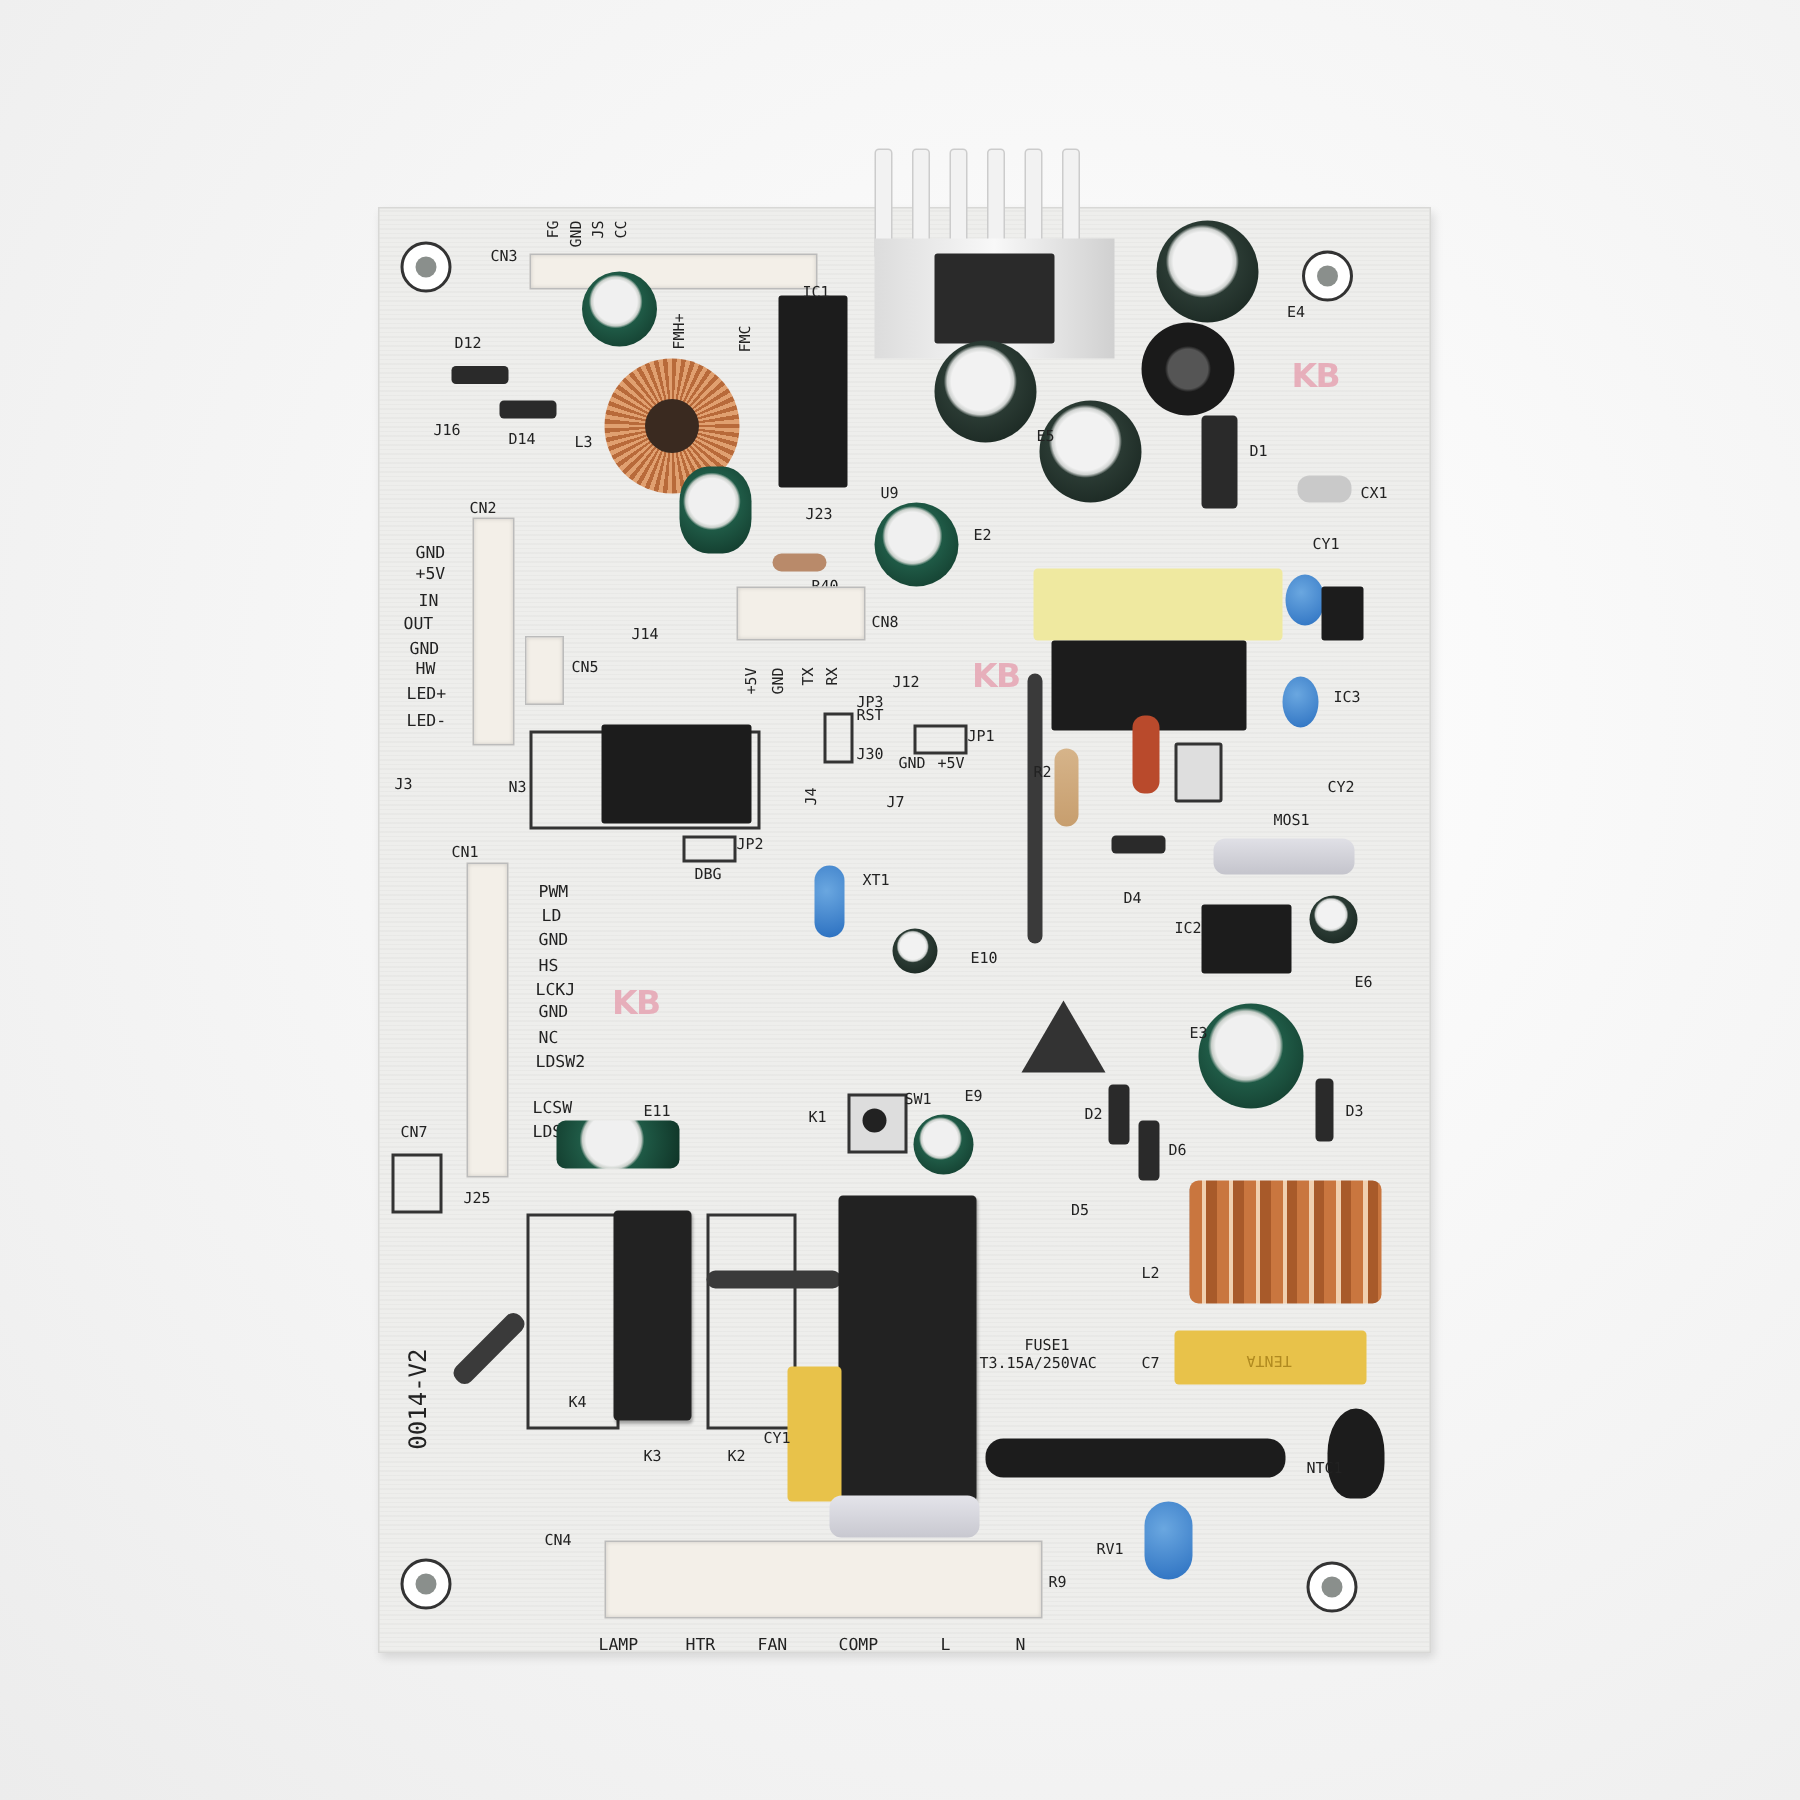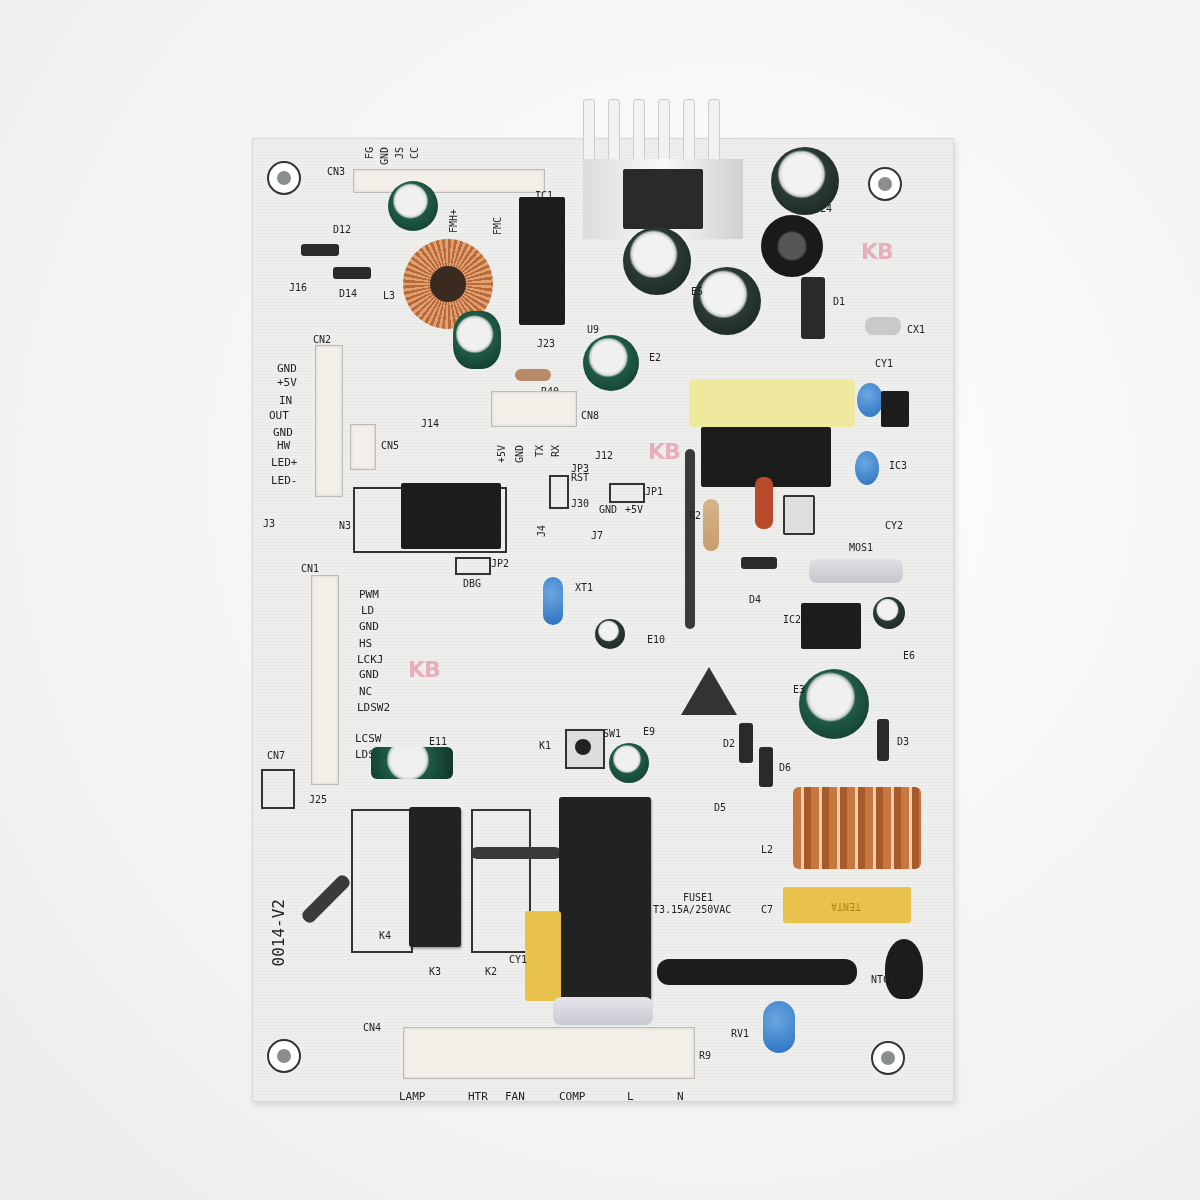--- a/index.html
+++ b/index.html
@@ -48,21 +48,21 @@
   <div class="kb" style="left:395px;top:300px">KB</div>
 
   <div class="silk" style="left:74px;top:28px">CN3</div>
   <div class="silk vert" style="left:112px;top:8px">FG</div>
   <div class="silk vert" style="left:127px;top:8px">GND</div>
   <div class="silk vert" style="left:142px;top:8px">JS</div>
   <div class="silk vert" style="left:157px;top:8px">CC</div>
   <div class="conn" style="left:100px;top:30px;width:190px;height:22px"></div>
 
   <div class="diode" style="left:48px;top:105px;width:38px;height:12px"></div>
-  <div class="silk" style="left:80px;top:86px">D12</div>
+  <div class="silk" style="left:50px;top:86px">D12</div>
   <div class="diode" style="left:80px;top:128px;width:38px;height:12px"></div>
   <div class="silk" style="left:86px;top:150px">D14</div>
   <div class="silk" style="left:36px;top:144px">J16</div>
   <div class="capg" style="left:135px;top:42px;width:50px;height:50px"></div>
   <div class="toroid" style="left:150px;top:100px;width:90px;height:90px"></div>
   <div class="silk" style="left:130px;top:152px">L3</div>
   <div class="silk vert" style="left:196px;top:70px">FMH+</div>
   <div class="silk vert" style="left:240px;top:78px">FMC</div>
   <div class="capg" style="left:200px;top:172px;width:48px;height:58px;border-radius:40%"></div>
 
@@ -74,21 +74,21 @@
   <div class="fin" style="left:380px;top:-40px;width:10px;height:70px"></div>
   <div class="fin" style="left:405px;top:-40px;width:10px;height:70px"></div>
   <div class="fin" style="left:430px;top:-40px;width:10px;height:70px"></div>
   <div class="fin" style="left:455px;top:-40px;width:10px;height:70px"></div>
   <div class="heatsink" style="left:330px;top:20px;width:160px;height:80px"></div>
   <div class="chip" style="left:370px;top:30px;width:80px;height:60px;background:#2a2a2a"></div>
   <div class="cap" style="left:370px;top:88px;width:68px;height:68px"></div>
   <div class="cap" style="left:440px;top:128px;width:68px;height:68px"></div>
   <div class="silk" style="left:438px;top:148px">E5</div>
   <div class="cap" style="left:518px;top:8px;width:68px;height:68px"></div>
-  <div class="silk" style="left:567px;top:65px">E4</div>
+  <div class="silk" style="left:605px;top:65px">E4</div>
   <div class="cap" style="left:508px;top:76px;width:62px;height:62px;background:radial-gradient(circle,#555 0 30%,#1a1a1a 35%)"></div>
   <div class="diode" style="left:548px;top:138px;width:24px;height:62px"></div>
   <div class="silk" style="left:580px;top:158px">D1</div>
   <div class="resistor" style="left:612px;top:178px;width:36px;height:18px;background:#c9c9c9"></div>
   <div class="silk" style="left:654px;top:186px">CX1</div>
 
   <div class="silk" style="left:60px;top:196px">CN2</div>
   <div class="conn" style="left:62px;top:206px;width:26px;height:150px"></div>
   <div class="silk big" style="left:24px;top:224px">GND</div>
   <div class="silk big" style="left:24px;top:238px">+5V</div>
@@ -233,18 +233,18 @@
   <div class="yellow" style="left:272px;top:772px;width:36px;height:90px"></div>
   <div class="silk" style="left:256px;top:816px">CY1</div>
   <div class="resistor" style="left:300px;top:858px;width:100px;height:28px;background:linear-gradient(#e4e4ea,#c8c8d0)"></div>
   <div class="silk" style="left:446px;top:912px">R9</div>
 
   <div class="silk vert" style="left:18px;top:760px;font-size:16px">0014-V2</div>
 
   <div class="silk" style="left:110px;top:884px">CN4</div>
   <div class="conn" style="left:150px;top:888px;width:290px;height:50px"></div>
   <div class="silk big" style="left:146px;top:952px">LAMP</div>
-  <div class="silk big" style="left:215px;top:952px">HTR</div>
+  <div class="silk big" style="left:204px;top:952px">HTR</div>
   <div class="silk big" style="left:252px;top:952px">FAN</div>
   <div class="silk big" style="left:306px;top:952px">COMP</div>
   <div class="silk big" style="left:374px;top:952px">L</div>
   <div class="silk big" style="left:424px;top:952px">N</div>
 </div>
 
 </body></html>

